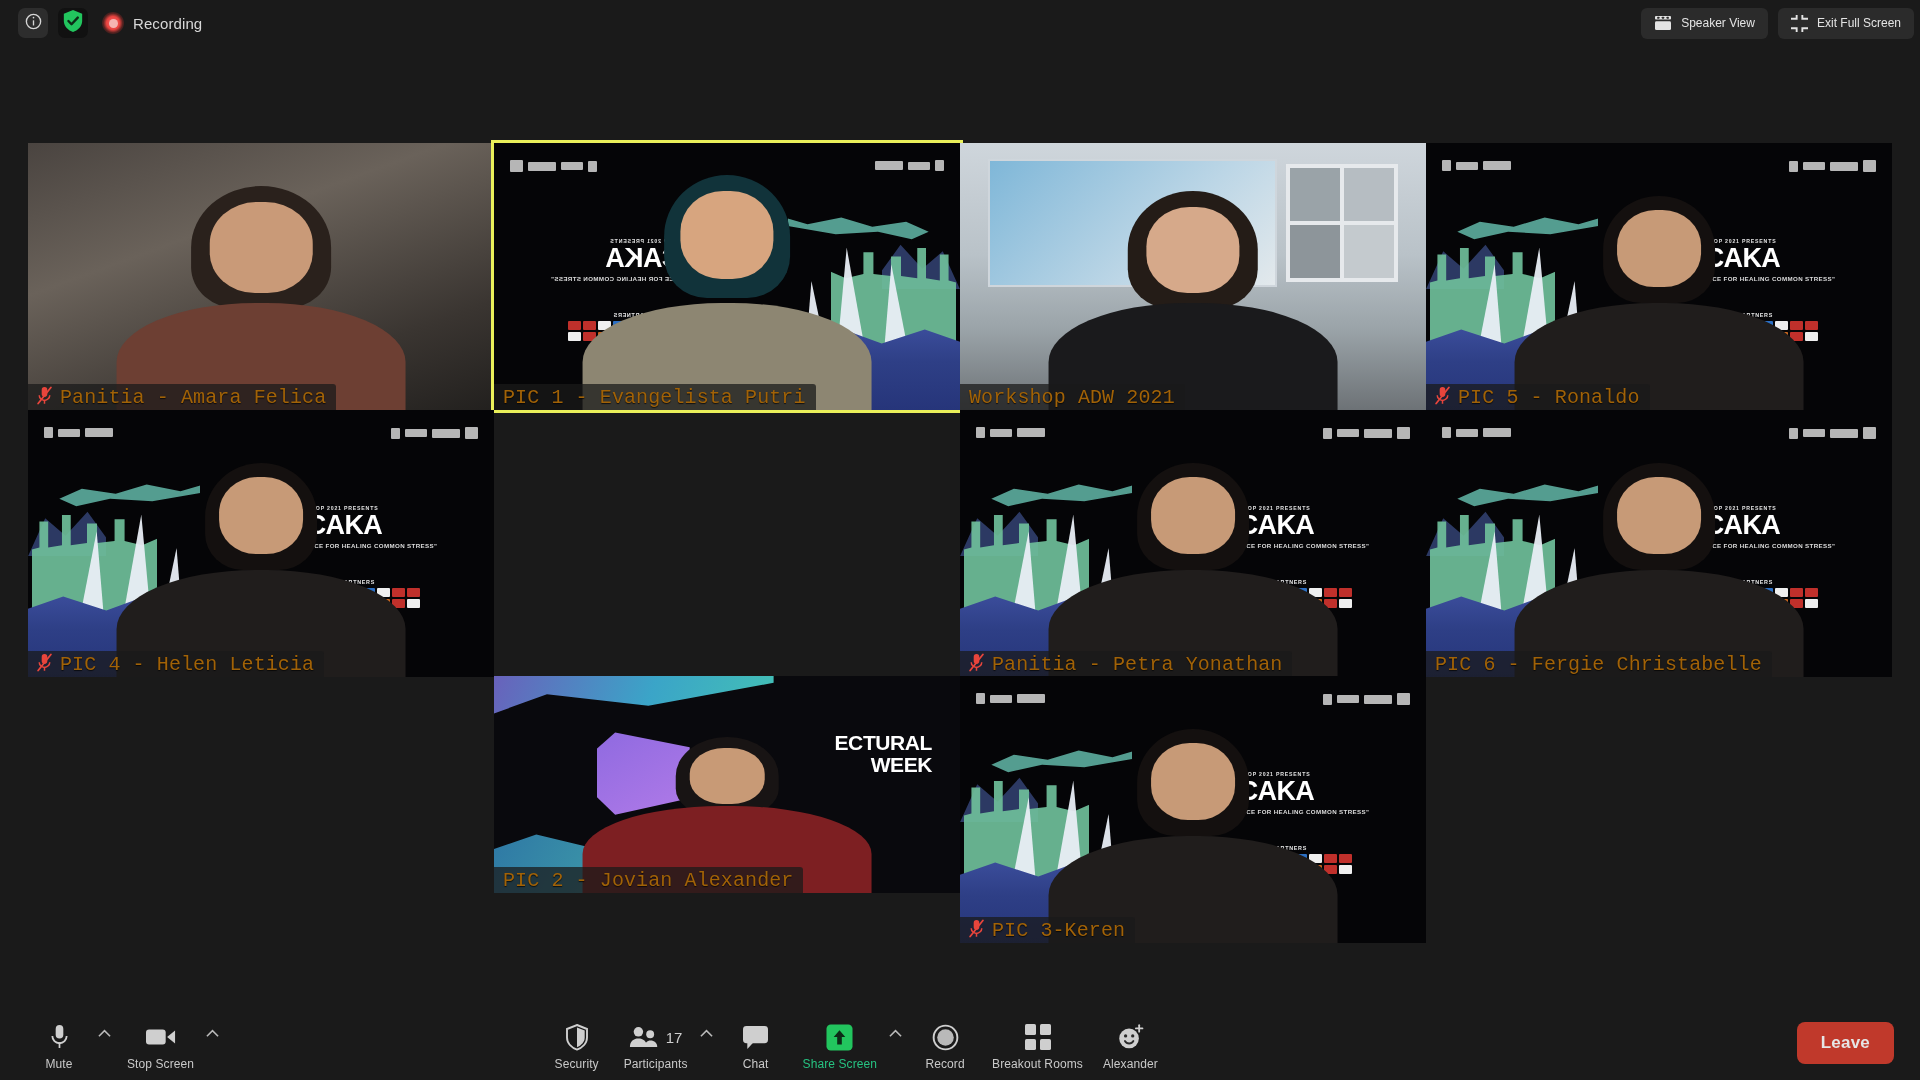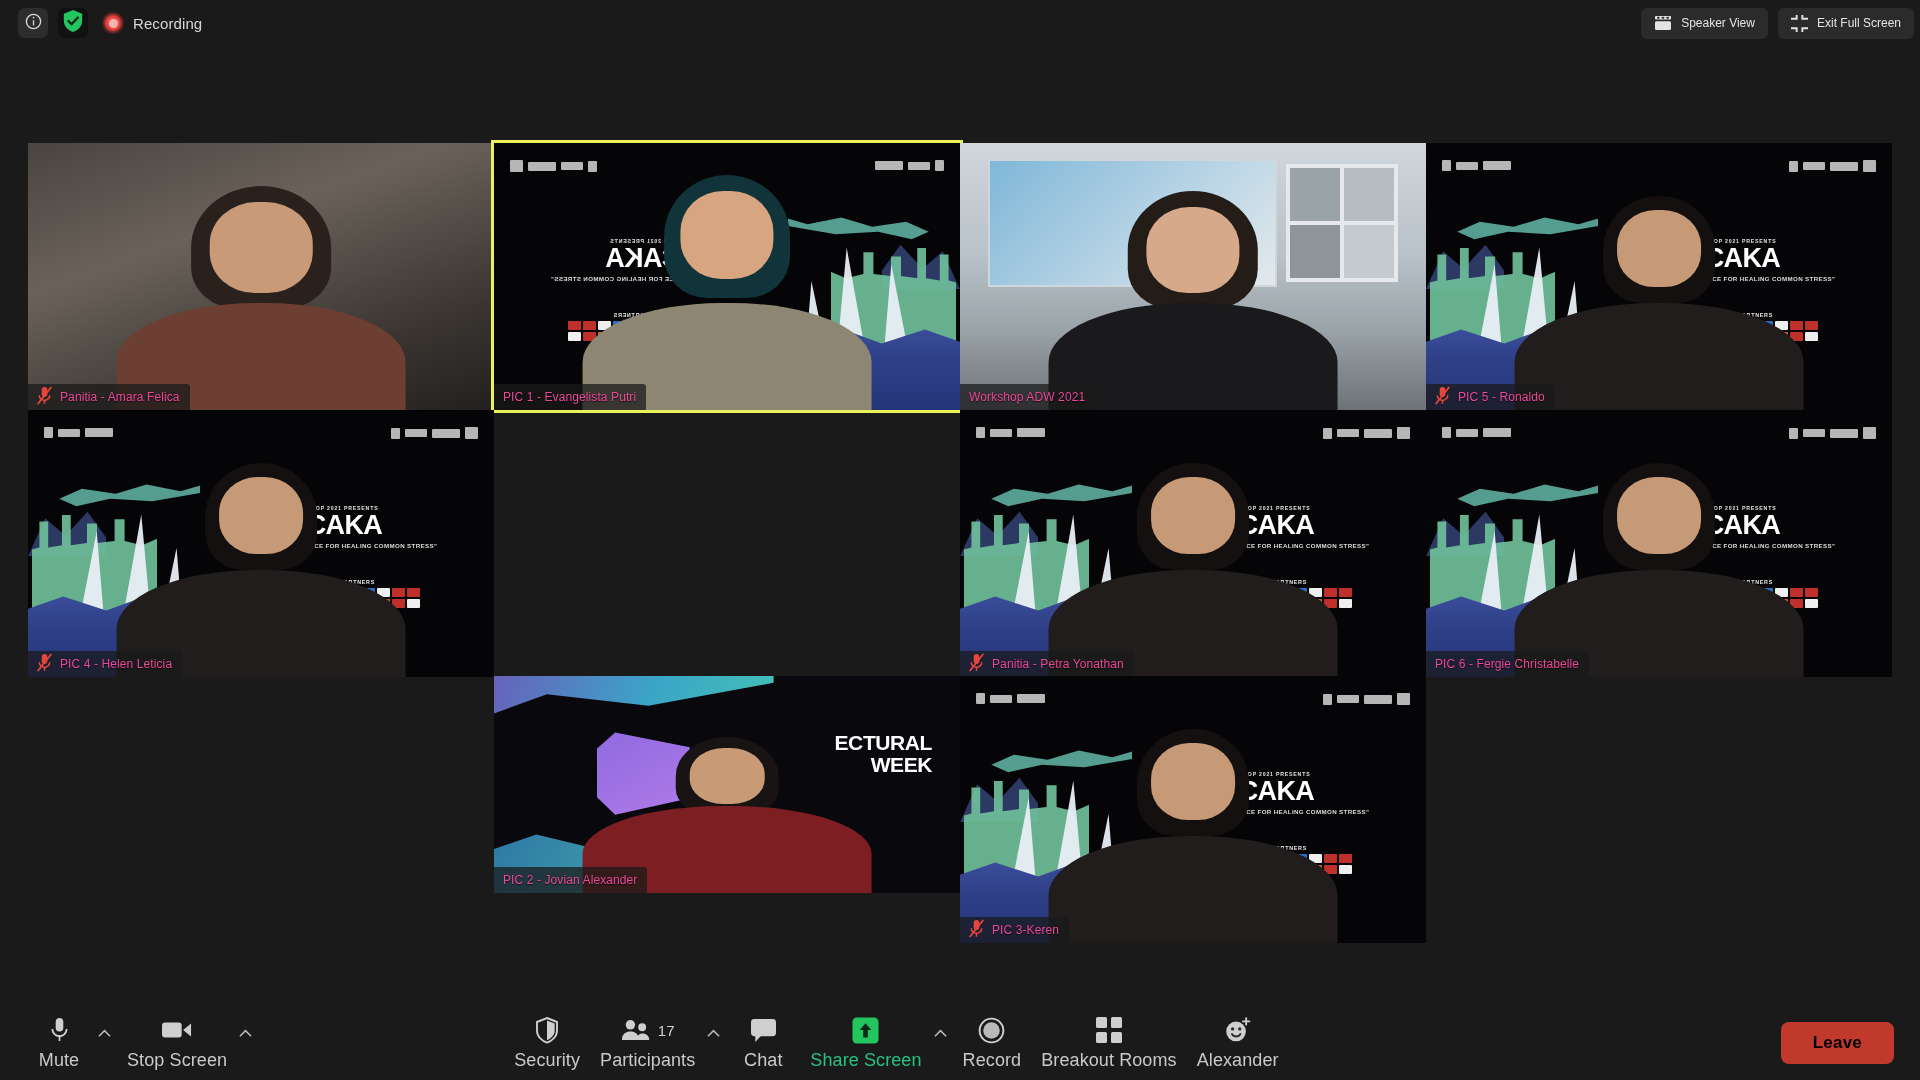--- a/index.html
+++ b/index.html
@@ -147,46 +147,47 @@
 
   .namebar {
     position:absolute; left:0; bottom:0;
     display:flex; align-items:center; gap:8px;
     height:26px; padding:0 10px 0 9px;
     background:rgba(26,26,26,.74);
     border-top-right-radius:3px;
     max-width:94%;
   }
   .namebar .nm {
-    font-size:12px; color:#ec4899; letter-spacing:.1px; white-space:nowrap;
+    font-size:20px; color:#a16207; letter-spacing:.1px; white-space:nowrap;
     text-shadow:0 1px 1px rgba(0,0,0,.7);
+    font-family:Liberation Mono, monospace;
   }
 
   
   .bottombar {
     position:absolute; left:0; bottom:0; width:1920px; height:74px;
     background:#1a1a1a; display:flex; align-items:center;
   }
   .bb-left { display:flex; align-items:end; padding-left:22px; gap:0; }
   .bb-center { display:flex; align-items:end; margin-left:auto; margin-right:auto; gap:0; }
   .bb-right { margin-left:auto; padding-right:26px; display:flex; align-items:center; }
   .bb-item {
     display:flex; flex-direction:column; align-items:center; justify-content:flex-end;
     min-width:74px; padding:0 10px; height:56px;
   }
   .bb-ico { height:30px; display:flex; align-items:center; justify-content:center; }
-  .bb-lbl { font-size:18px; color:#c9c9c9; margin-top:5px; white-space:nowrap; letter-spacing:.1px; }
+  .bb-lbl { font-size:12px; color:#c9c9c9; margin-top:5px; white-space:nowrap; letter-spacing:.1px; }
   .bb-lbl.green { color:#26c281; }
   .bb-group { display:flex; align-items:flex-end; }
   .caret {
     height:56px; display:flex; align-items:center; padding:0 6px 20px 2px;
   }
   .leave-btn {
-    background:#c0392b; color:#000000; font-size:17px; font-weight:700;
-    padding:11px 32px; border-radius:8px; letter-spacing:.2px;
+    background:#c0392b; color:#e5e5e5; font-size:17px; font-weight:700;
+    padding:11px 24px; border-radius:8px; letter-spacing:.2px;
   }
   .pcount { font-size:15px; color:#cfcfcf; margin-left:5px; }
 </style>
 </head>
 <body>
 
 <div id="app">
 
   <div class="topbar">
     <div class="topbar-left">

